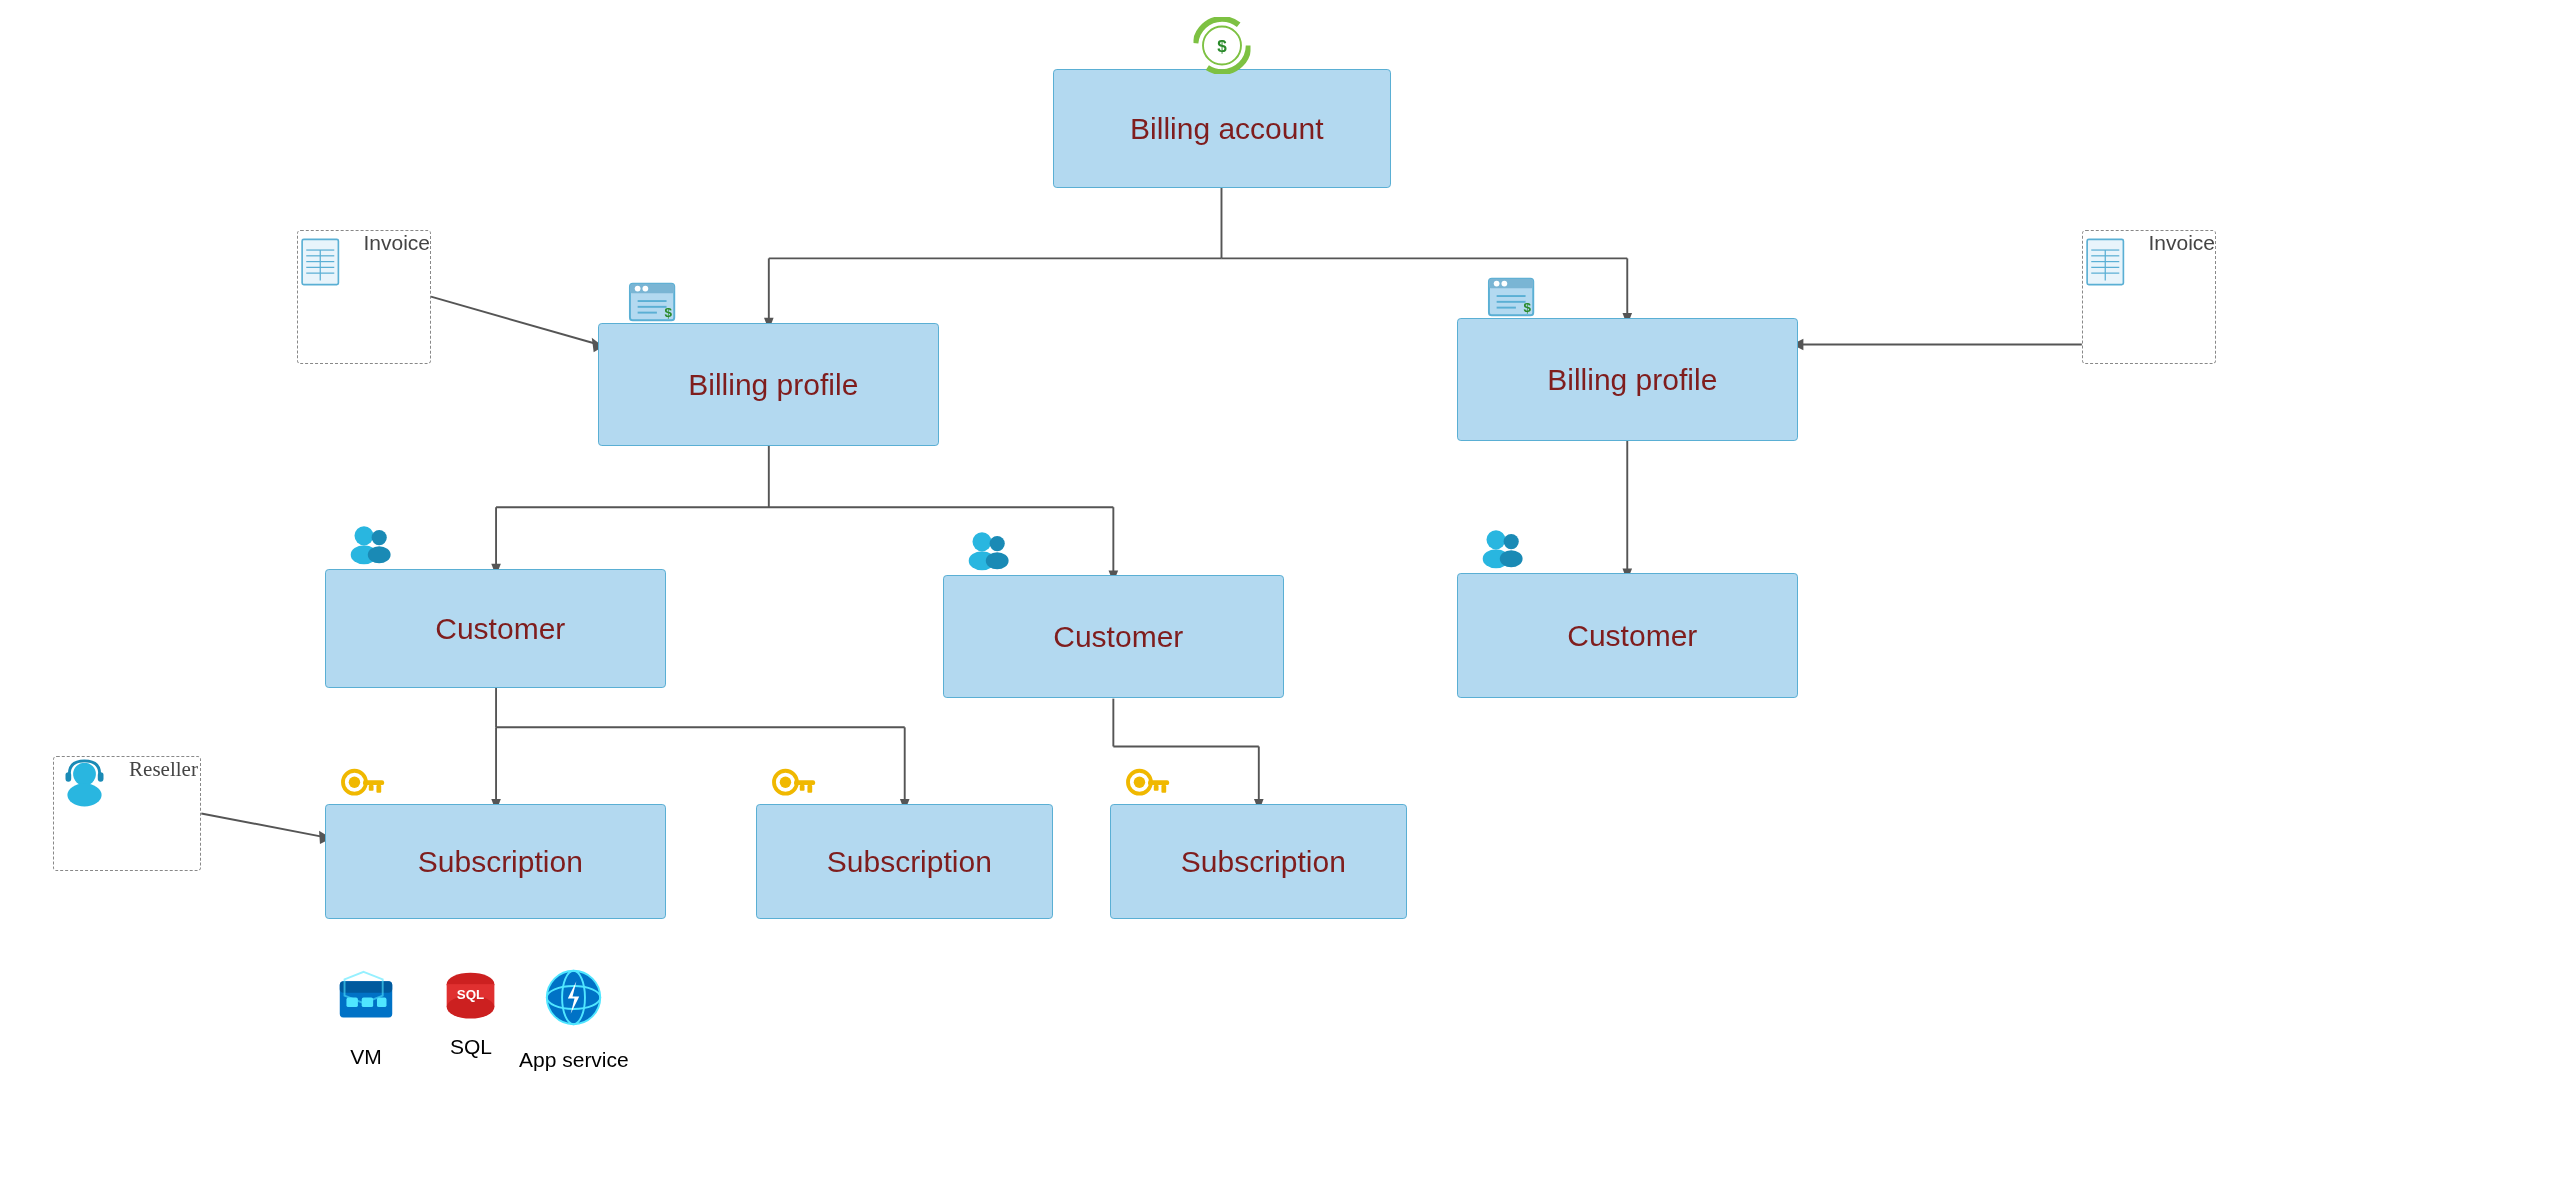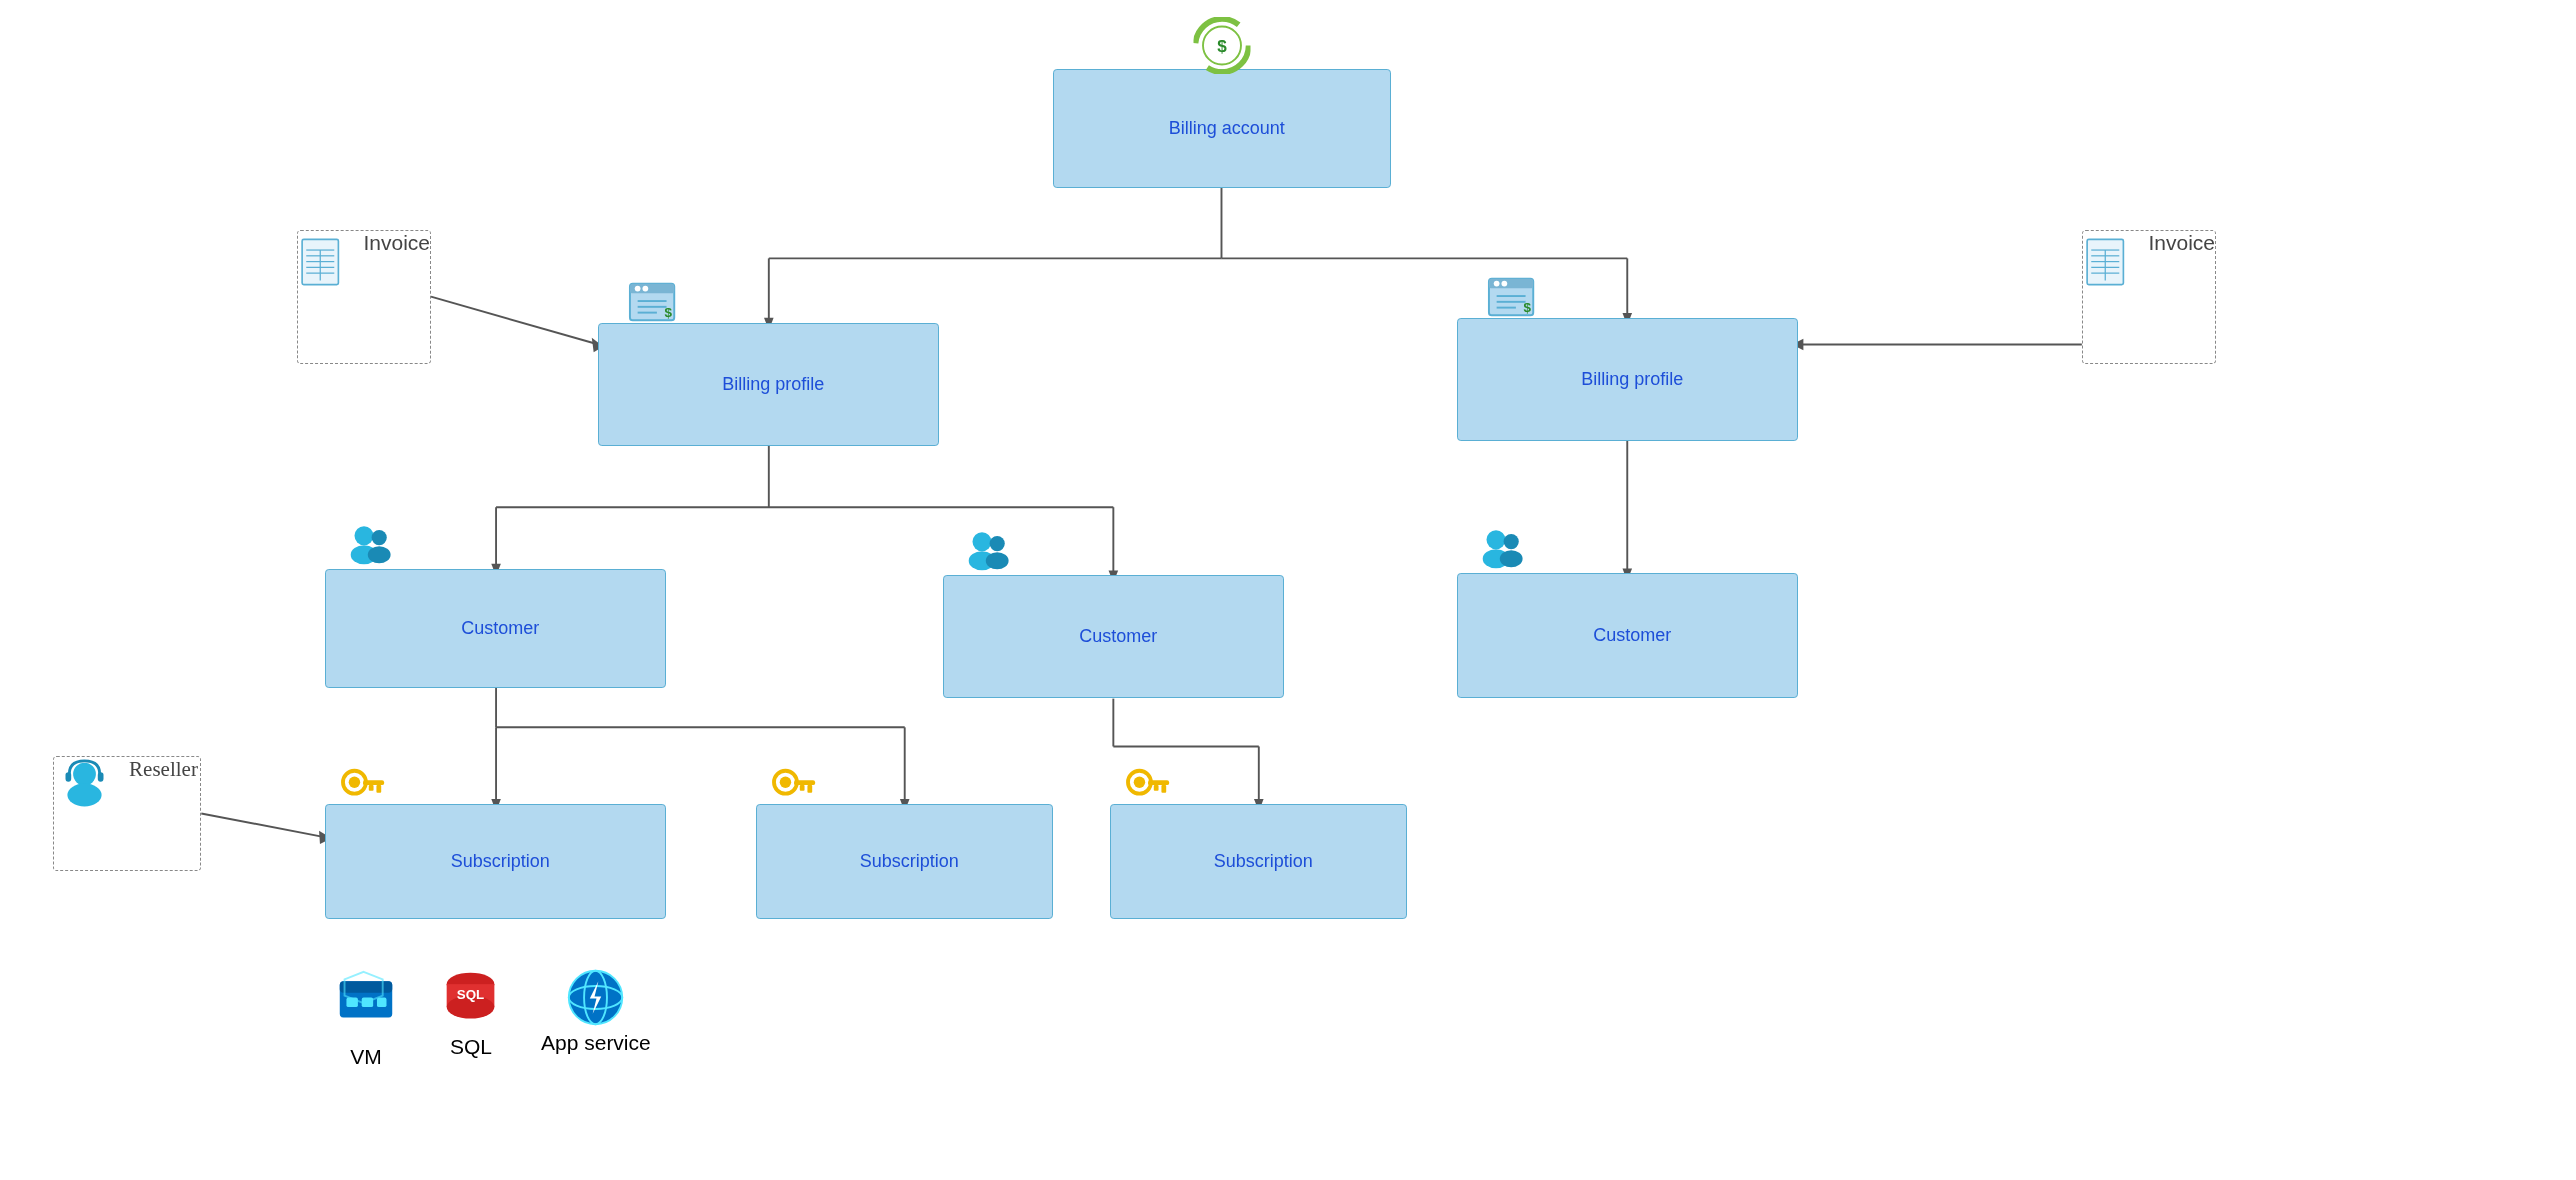--- a/index.html
+++ b/index.html
@@ -112,23 +112,23 @@
     .lines-svg {
       position: absolute;
       top: 0; left: 0;
       width: 2576px;
       height: 1180px;
       pointer-events: none;
     }
 
     
     .node-label {
-      font-size: 18px;
+      font-size: 30px;
       font-weight: 400;
-      color: #1d4ed8;
+      color: #7f1d1d;
       padding-left: 9.6px;
     }
   </style>
 </head>
 <body>
 
 <div class="diagram-container">
 
   <svg class="lines-svg" viewBox="0 0 2691 1233" width="2576" height="1180">
 
@@ -339,21 +339,21 @@
   <div style="position:absolute;left:440px;top:967px;display:flex;flex-direction:column;align-items:center;gap:6px;">
     <svg width="62" height="62" viewBox="0 0 65 65">
       <ellipse cx="32" cy="18" rx="25" ry="12" fill="#cc2020"></ellipse>
       <rect x="7" y="18" width="50" height="24" fill="#e03030"></rect>
       <ellipse cx="32" cy="42" rx="25" ry="12" fill="#cc2020"></ellipse>
       <text x="32" y="34" text-anchor="middle" font-size="14" font-weight="bold" fill="#fff">SQL</text>
     </svg>
     <span style="font-size:21px;">SQL</span>
   </div>
 
-  <div style="position:absolute;left:541px;top:967px;display:flex;flex-direction:column;align-items:center;gap:2px;">
+  <div style="position:absolute;left:519px;top:967px;display:flex;flex-direction:column;align-items:center;gap:19px;">
     <svg width="62" height="62" viewBox="0 0 65 65">
 
       <circle cx="32" cy="32" r="28" fill="#0072c6"></circle>
       <ellipse cx="32" cy="32" rx="28" ry="12" fill="none" stroke="#50e6ff" stroke-width="2"></ellipse>
       <ellipse cx="32" cy="32" rx="12" ry="28" fill="none" stroke="#50e6ff" stroke-width="2"></ellipse>
       <circle cx="32" cy="32" r="28" fill="none" stroke="#50e6ff" stroke-width="2"></circle>
 
       <polygon points="35,15 26,33 33,33 29,49 38,31 31,31" fill="#fff"></polygon>
     </svg>
     <span style="font-size:21px;text-align:center;">App service</span>

